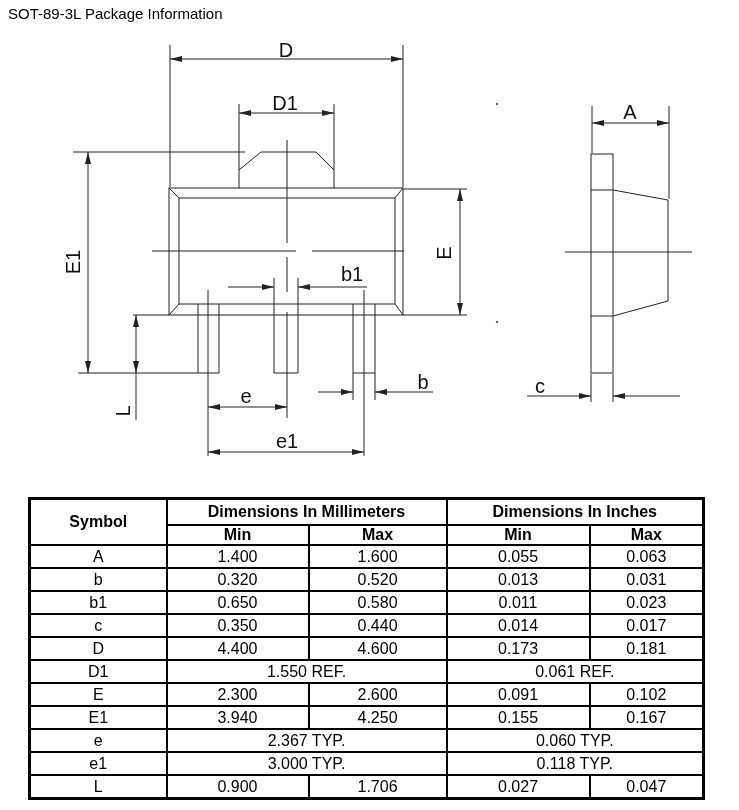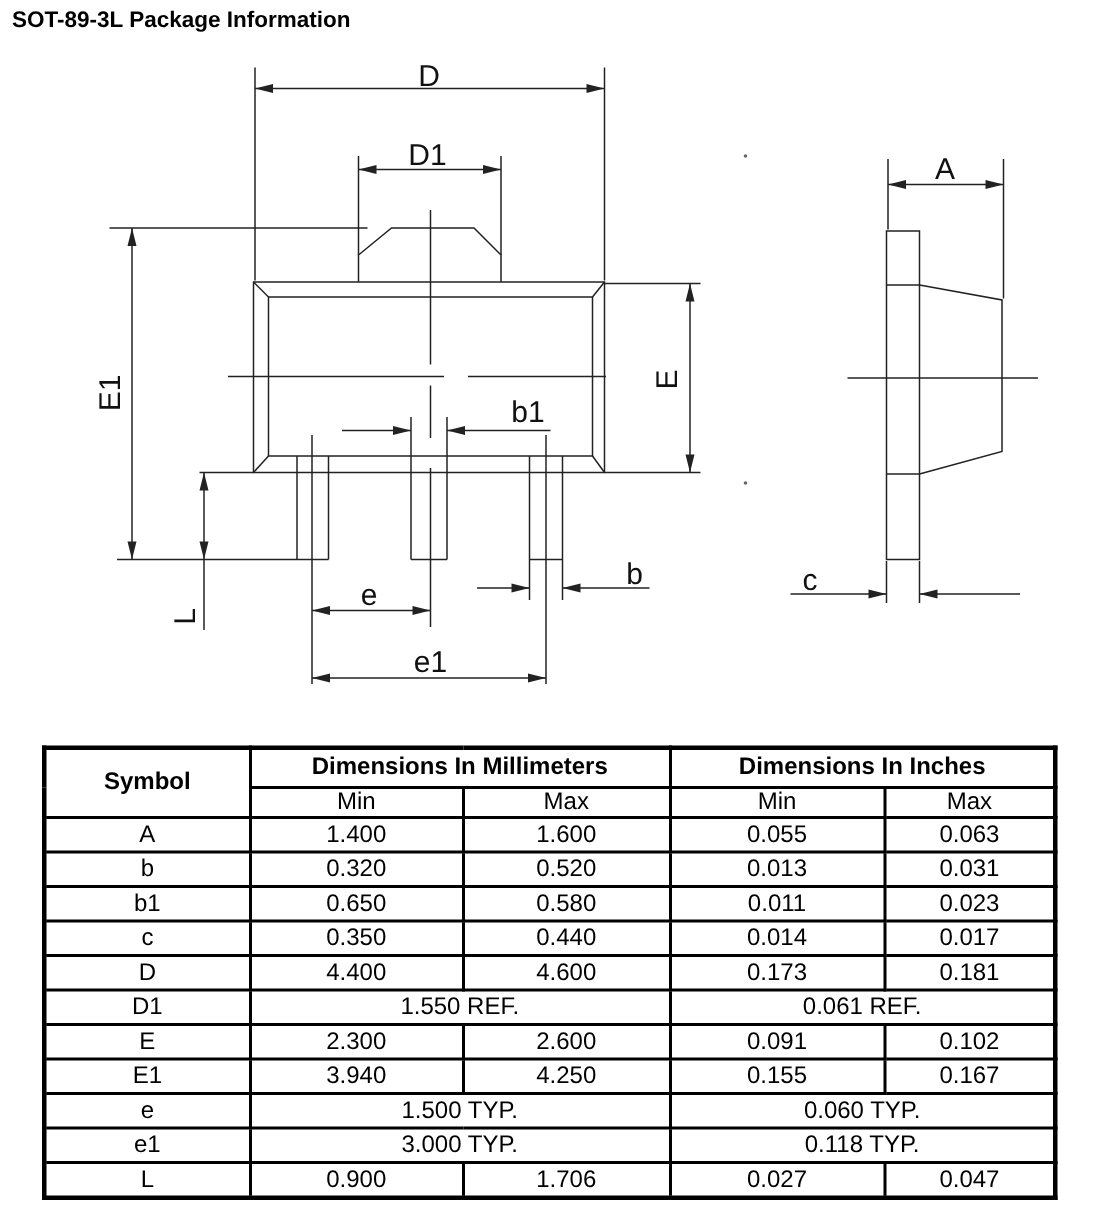--- a/index.html
+++ b/index.html
@@ -1,25 +1,25 @@
 <!DOCTYPE html>
 <html><head>
 <meta charset="utf-8">
 <style>
   html,body{margin:0;padding:0;background:#ffffff;}
   body{width:739px;height:810px;position:relative;font-family:"Liberation Sans",sans-serif;color:#000;}
-  .page-title{position:absolute;left:8px;top:5px;font-size:15px;font-weight:bold;letter-spacing:0;}
+  .page-title{position:absolute;left:8px;top:5px;font-size:15px;font-weight:normal;letter-spacing:0;}
   svg.drawing{position:absolute;left:0;top:0;}
   svg .ln{stroke:#222;stroke-width:1;fill:none;}
   svg text{fill:#111;font-family:"Liberation Sans",sans-serif;font-size:20px;}
   table.dims{position:absolute;left:28px;top:497px;width:674px;border-collapse:collapse;table-layout:fixed;
              border:3px solid #000;font-size:16px;}
   table.dims th, table.dims td{border:2px solid #000;text-align:center;vertical-align:middle;padding:0;}
   table.dims thead tr.h1 th{height:24px;font-weight:bold;}
-  table.dims thead tr.h2 th{height:17px;font-weight:normal;}
+  table.dims thead tr.h2 th{height:17px;font-weight:bold;}
   table.dims tbody td{height:21px;font-weight:normal;}
 </style>
 </head>
 <body>
 
 <div class="page-title">SOT-89-3L Package Information</div>
 
 <svg class="drawing" width="739" height="496" viewBox="0 0 739 496" xmlns="http://www.w3.org/2000/svg">
   <defs>
     <marker id="ae" markerWidth="13" markerHeight="8" refX="12.5" refY="4" orient="auto" markerUnits="userSpaceOnUse">
@@ -229,21 +229,21 @@
     </tr>
     <tr>
       <td>E1</td>
       <td>3.940</td>
       <td>4.250</td>
       <td>0.155</td>
       <td>0.167</td>
     </tr>
     <tr>
       <td>e</td>
-      <td colspan="2">1.500 TYP.</td>
+      <td colspan="2">2.367 TYP.</td>
       <td colspan="2">0.060 TYP.</td>
     </tr>
     <tr>
       <td>e1</td>
       <td colspan="2">3.000 TYP.</td>
       <td colspan="2">0.118 TYP.</td>
     </tr>
     <tr>
       <td>L</td>
       <td>0.900</td>

